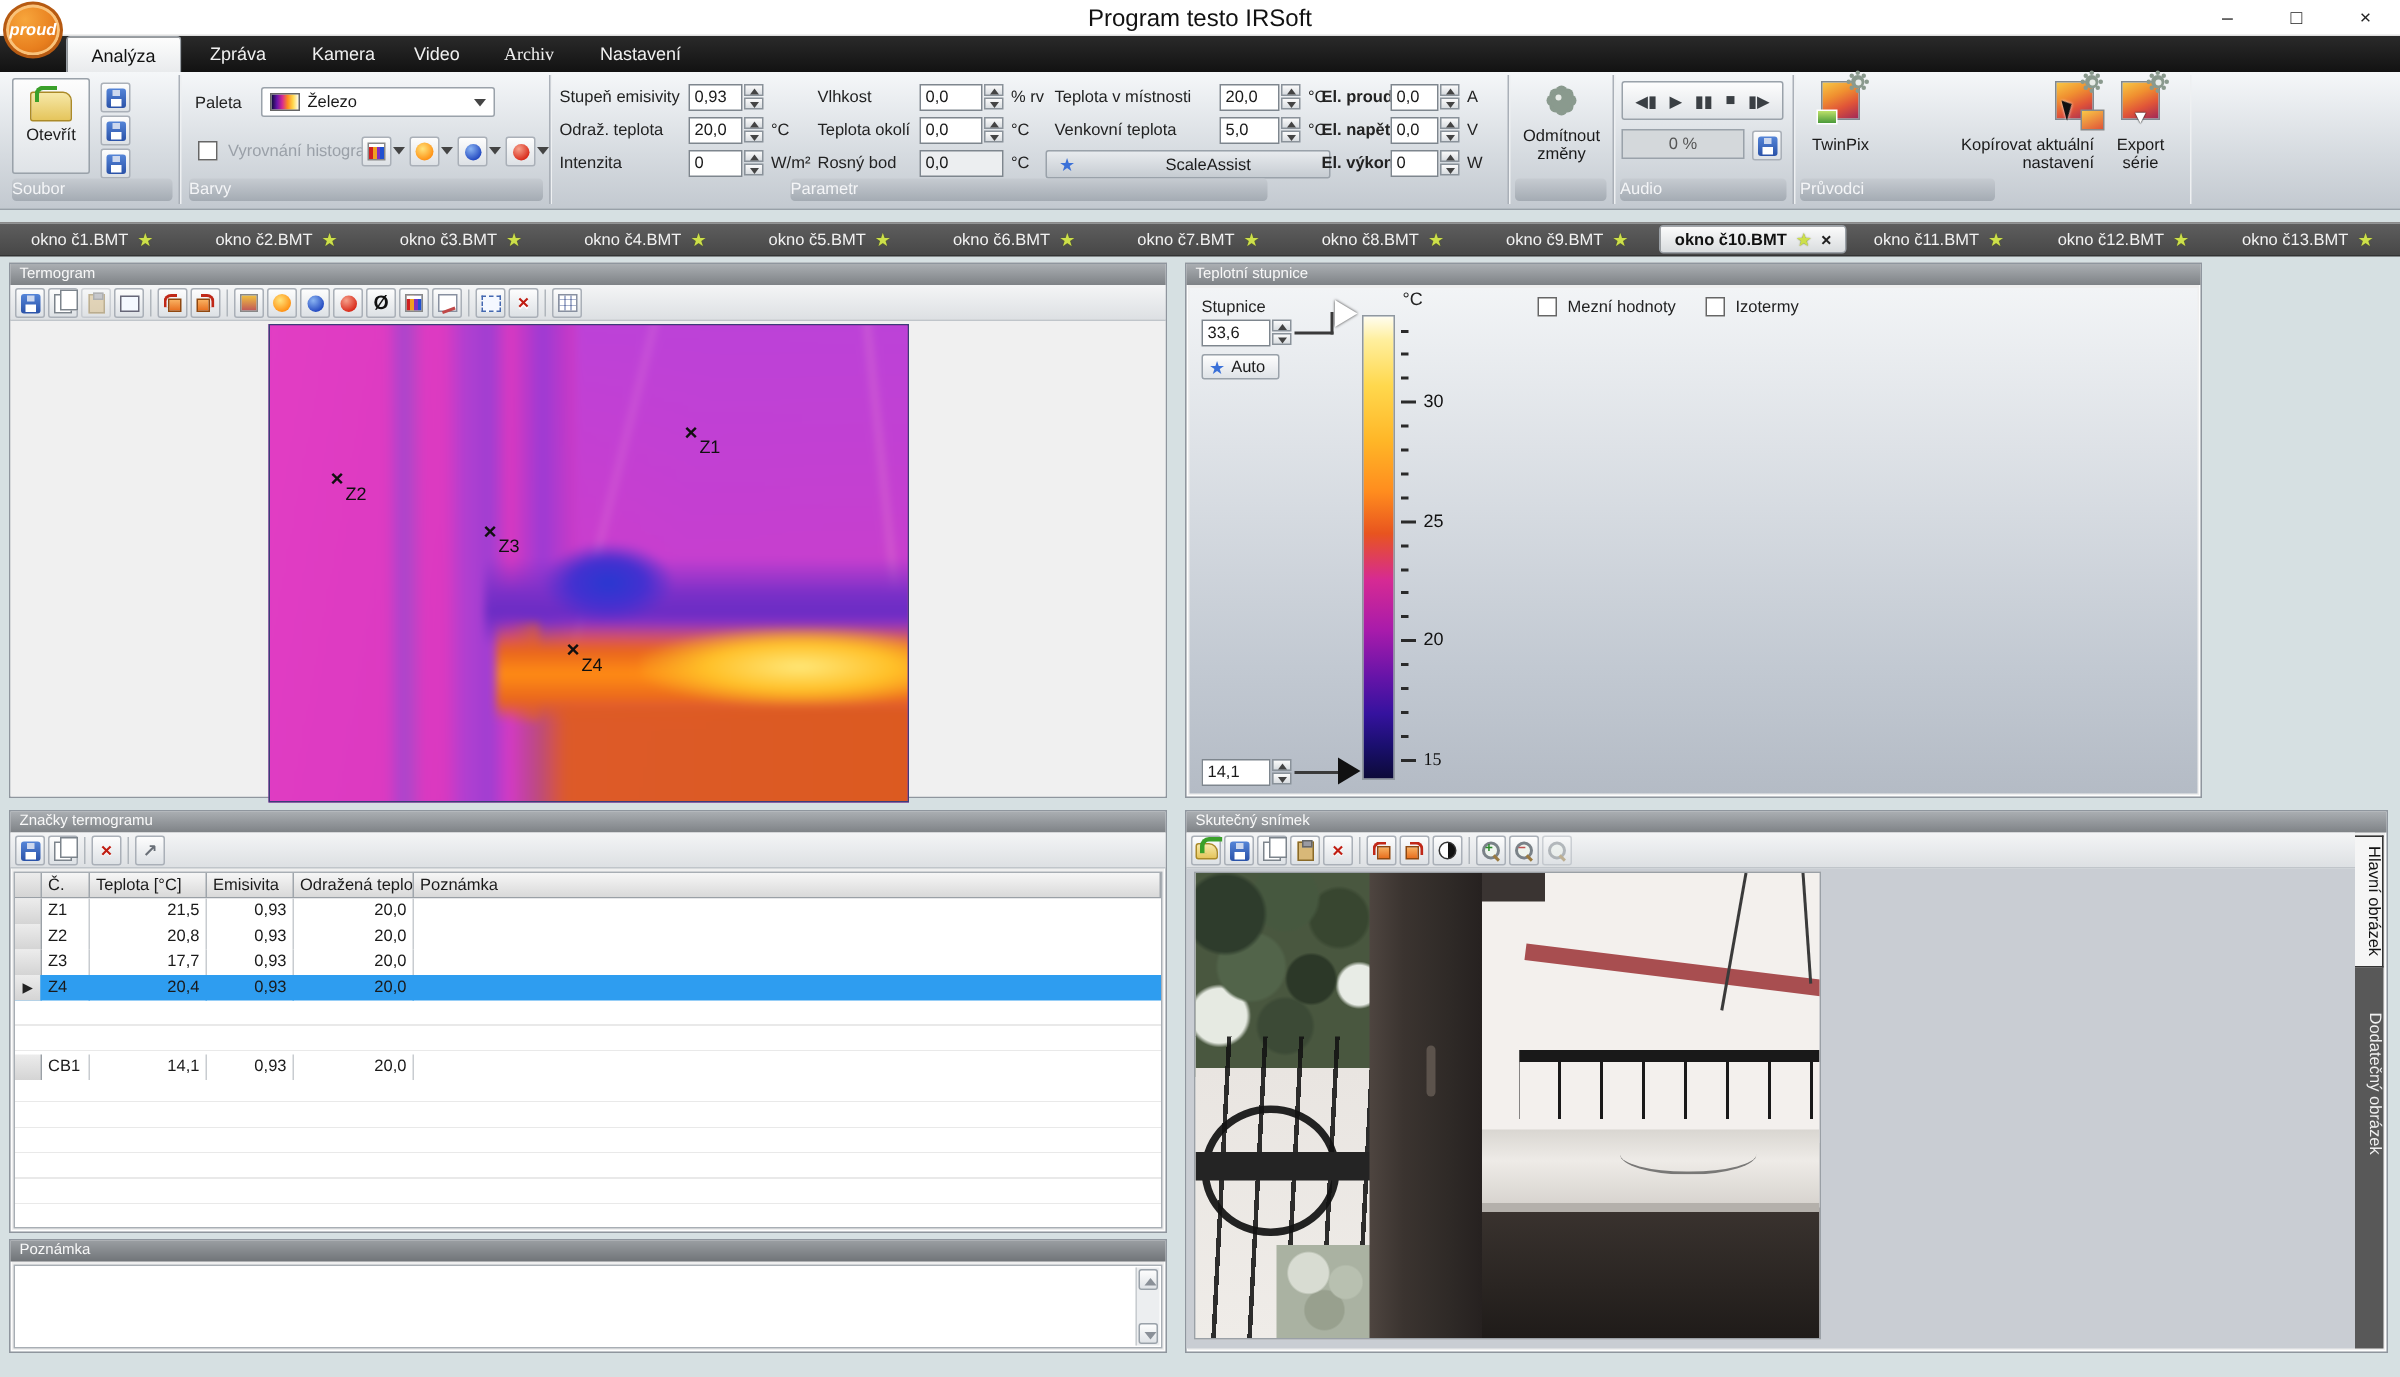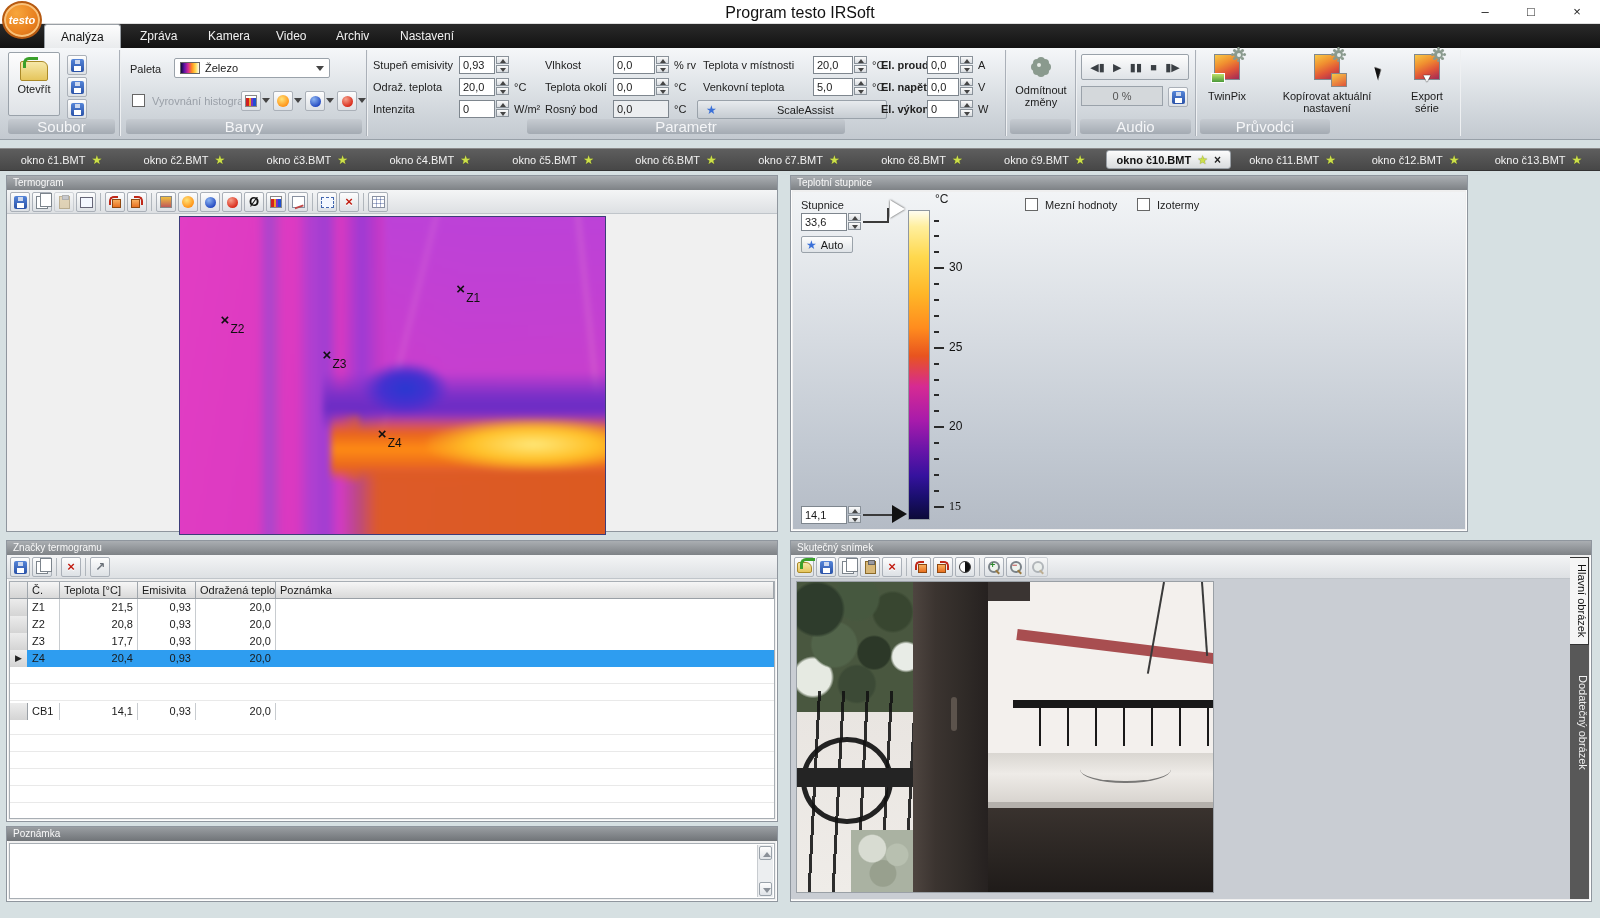--- a/index.html
+++ b/index.html
@@ -13,21 +13,21 @@
   .logo { position:absolute; left:2px; top:1px; width:40px; height:38px; border-radius:50%; background:radial-gradient(circle at 35% 30%, #f7a63c, #e87f1e 60%, #c55f10); border:2px solid #b65a12; box-shadow:inset 0 0 0 2px #f9c27a; z-index:50; color:#fff; font-weight:bold; font-style:italic; font-size:11px; text-align:center; line-height:34px; }
 
   
   .tabrow { position:absolute; left:0; top:24px; width:1600px; height:24px; background:linear-gradient(#2a2a2a,#121212); }
   .rtab { position:absolute; top:0; height:24px; padding:0 16px; line-height:24px; color:#f0f0f0; font-size:12px; }
   .rtab.active { background:linear-gradient(#fdfdfd,#e9ebed); color:#111; border-radius:3px 3px 0 0; border:1px solid #9aa0a6; border-bottom:none; }
 
   
   .ribbon { position:absolute; left:0; top:48px; width:1600px; height:92px; background:linear-gradient(#f5f7f9,#d6dbe0 60%,#c3c9d0); border-bottom:1px solid #98a0a8; }
   .grp { position:absolute; top:2px; height:86px; border-right:1px solid #aab0b8; box-shadow:1px 0 0 #eef0f2; }
-  .grp-label { position:absolute; left:4px; right:4px; bottom:2px; height:15px; border-radius:3px; background:linear-gradient(#c6cbd1,#a4abb3); color:#f4f5f7; text-align:center; line-height:15px; font-size:15px; }
+  .grp-label { position:absolute; left:4px; right:4px; bottom:2px; height:15px; border-radius:3px; background:linear-gradient(#c6cbd1,#a4abb3); color:#f4f5f7; line-height:15px; font-size:11px; }
   .btn { background:linear-gradient(#fdfdfd,#dfe3e7); border:1px solid #9aa2aa; border-radius:2px; }
   .field-label { position:absolute; font-size:11px; color:#222; line-height:18px; white-space:nowrap; }
   .finput { position:absolute; height:18px; background:#fff; border:1px solid #7e868e; font-size:11px; line-height:16px; padding-left:3px; }
   .finput.ro { background:#eceef0; }
   .spin { position:absolute; width:13px; height:18px; }
   .spin div { position:absolute; left:0; width:13px; height:8px; background:linear-gradient(#fbfbfb,#d8dce0); border:1px solid #8a929a; }
   .spin .up { top:0; } .spin .dn { top:9px; }
   .spin .up::after, .spin .dn::after { content:""; position:absolute; left:3px; border-left:3px solid transparent; border-right:3px solid transparent; }
   .spin .up::after { top:2px; border-bottom:4px solid #444; }
   .spin .dn::after { top:2px; border-top:4px solid #444; }
@@ -144,28 +144,28 @@
 </style>
 </head>
 <body>
 
 <div class="titlebar">
   <div class="title-text">Program testo IRSoft</div>
   <div class="win-btn" style="right:92px;">–</div>
   <div class="win-btn" style="right:46px;">□</div>
   <div class="win-btn" style="right:0;">×</div>
 </div>
-<div class="logo">testo</div>
+<div class="logo">proud</div>
 
 <div class="tabrow">
   <div class="rtab active" style="left:44px;">Analýza</div>
   <div class="rtab" style="left:124px;">Zpráva</div>
   <div class="rtab" style="left:192px;">Kamera</div>
   <div class="rtab" style="left:260px;">Video</div>
-  <div class="rtab" style="left:320px;">Archiv</div>
+  <div class="rtab" style="left:320px;font-family:Liberation Serif, serif;">Archiv</div>
   <div class="rtab" style="left:384px;">Nastavení</div>
 </div>
 
 <div class="ribbon">
 
   <div class="grp" style="left:4px; width:116px;">
     <div class="btn" style="position:absolute;left:4px;top:2px;width:52px;height:64px;text-align:center;">
       <span class="ic-folder" style="margin-top:8px;"></span>
       <div>Otevřít</div>
     </div>
@@ -309,21 +309,21 @@
         <span class="ic-floppy"></span>
       </div>
     <div class="grp-label">Audio</div>
   </div>
 
   <div class="grp" style="left:1196px; width:264px; border-right:none;">
     <div style="position:absolute;left:2px;top:2px;width:58px;height:66px;text-align:center;">
       <span class="ic-thermal" style="margin-top:2px;"><span class="ic-gear gear-badge"></span><span style="position:absolute;left:-4px;bottom:-4px;width:14px;height:10px;background:linear-gradient(#bde06a,#4a9a3a);border:1px solid #fff;"></span></span>
       <div style="margin-top:8px;">TwinPix</div>
     </div>
-    <div style="position:absolute;left:62px;top:2px;width:138px;height:66px;text-align:center;">
+    <div style="position:absolute;left:62px;top:2px;width:138px;height:66px;text-align:right;">
       <span class="ic-thermal" style="margin-top:2px;"><span class="ic-gear gear-badge"></span><span style="position:absolute;right:-8px;bottom:-8px;width:16px;height:14px;background:linear-gradient(155deg,#f8c846,#e05438);border:1px solid #888;"></span></span>
       <div style="margin-top:8px;line-height:12px;">Kopírovat aktuální nastavení</div>
     </div>
     <div style="position:absolute;left:202px;top:2px;width:58px;height:66px;text-align:center;">
       <span class="ic-thermal" style="margin-top:2px;"><span class="ic-gear gear-badge"></span><span style="position:absolute;left:6px;bottom:-6px;color:#fff;text-shadow:0 0 1px #222, 0 0 1px #222;font-size:12px;">▼</span></span>
       <div style="margin-top:8px;line-height:12px;">Export série</div>
     </div>
     <div class="grp-label" style="right:130px;">Průvodci</div>
   </div>
 </div>

